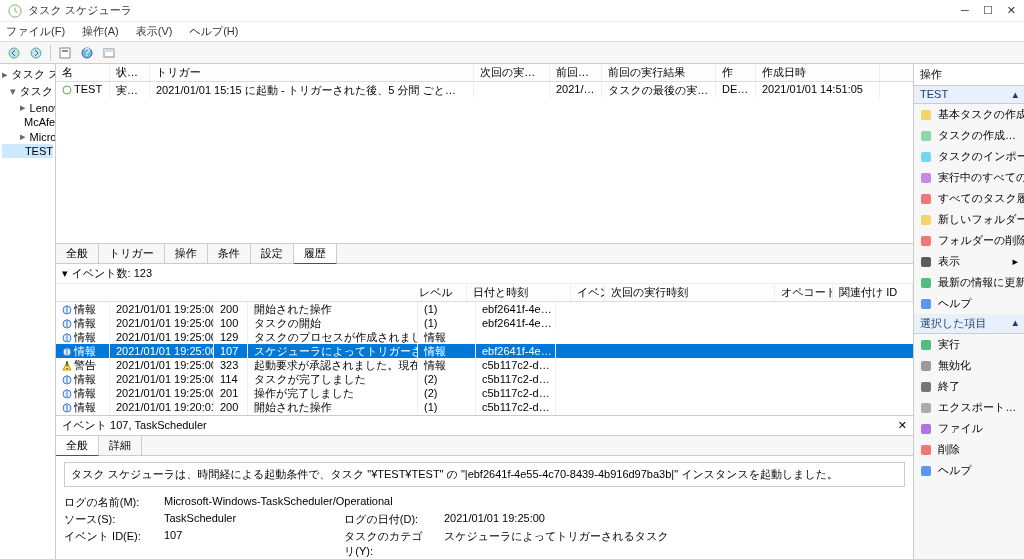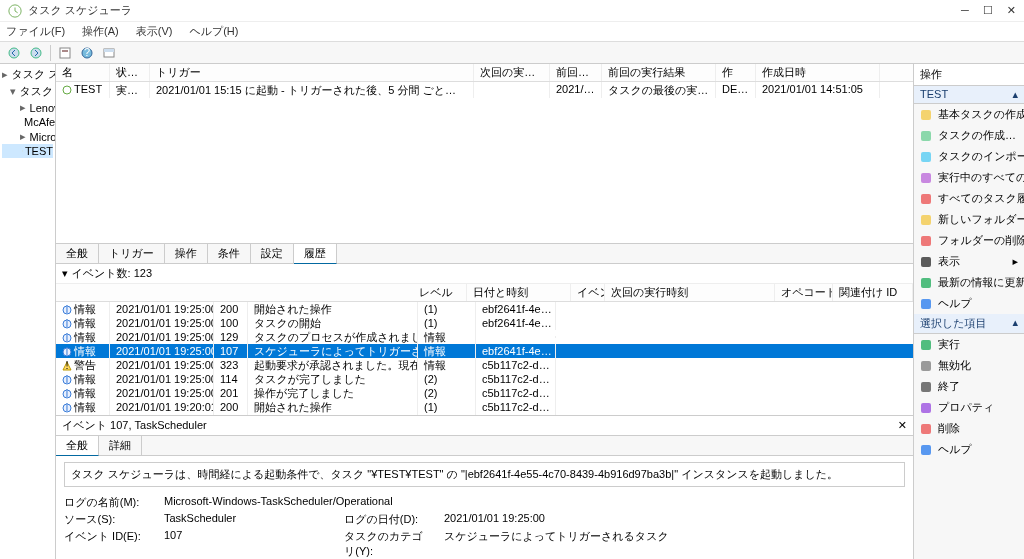--- a/index.html
+++ b/index.html
@@ -423,23 +423,29 @@
           <span>無効化</span>
         </div>
         <div class="act-item">
           <svg class="act-icon" viewBox="0 0 12 12">
             <rect x="1" y="1" width="10" height="10" rx="2" fill="#555" opacity=".8"></rect>
           </svg>
           <span>終了</span>
         </div>
         <div class="act-item">
           <svg class="act-icon" viewBox="0 0 12 12">
+            <rect x="1" y="1" width="10" height="10" rx="2" fill="#999" opacity=".8"></rect>
+          </svg>
+          <span>エクスポート…</span>
+        </div>
+        <div class="act-item">
+          <svg class="act-icon" viewBox="0 0 12 12">
             <rect x="1" y="1" width="10" height="10" rx="2" fill="#9b51e0" opacity=".8"></rect>
           </svg>
-          <span>プロパティ</span>
+          <span>ファイル</span>
         </div>
         <div class="act-item">
           <svg class="act-icon" viewBox="0 0 12 12">
             <rect x="1" y="1" width="10" height="10" rx="2" fill="#eb5757" opacity=".8"></rect>
           </svg>
           <span>削除</span>
         </div>
         <div class="act-item">
           <svg class="act-icon" viewBox="0 0 12 12">
             <rect x="1" y="1" width="10" height="10" rx="2" fill="#2f80ed" opacity=".8"></rect>

